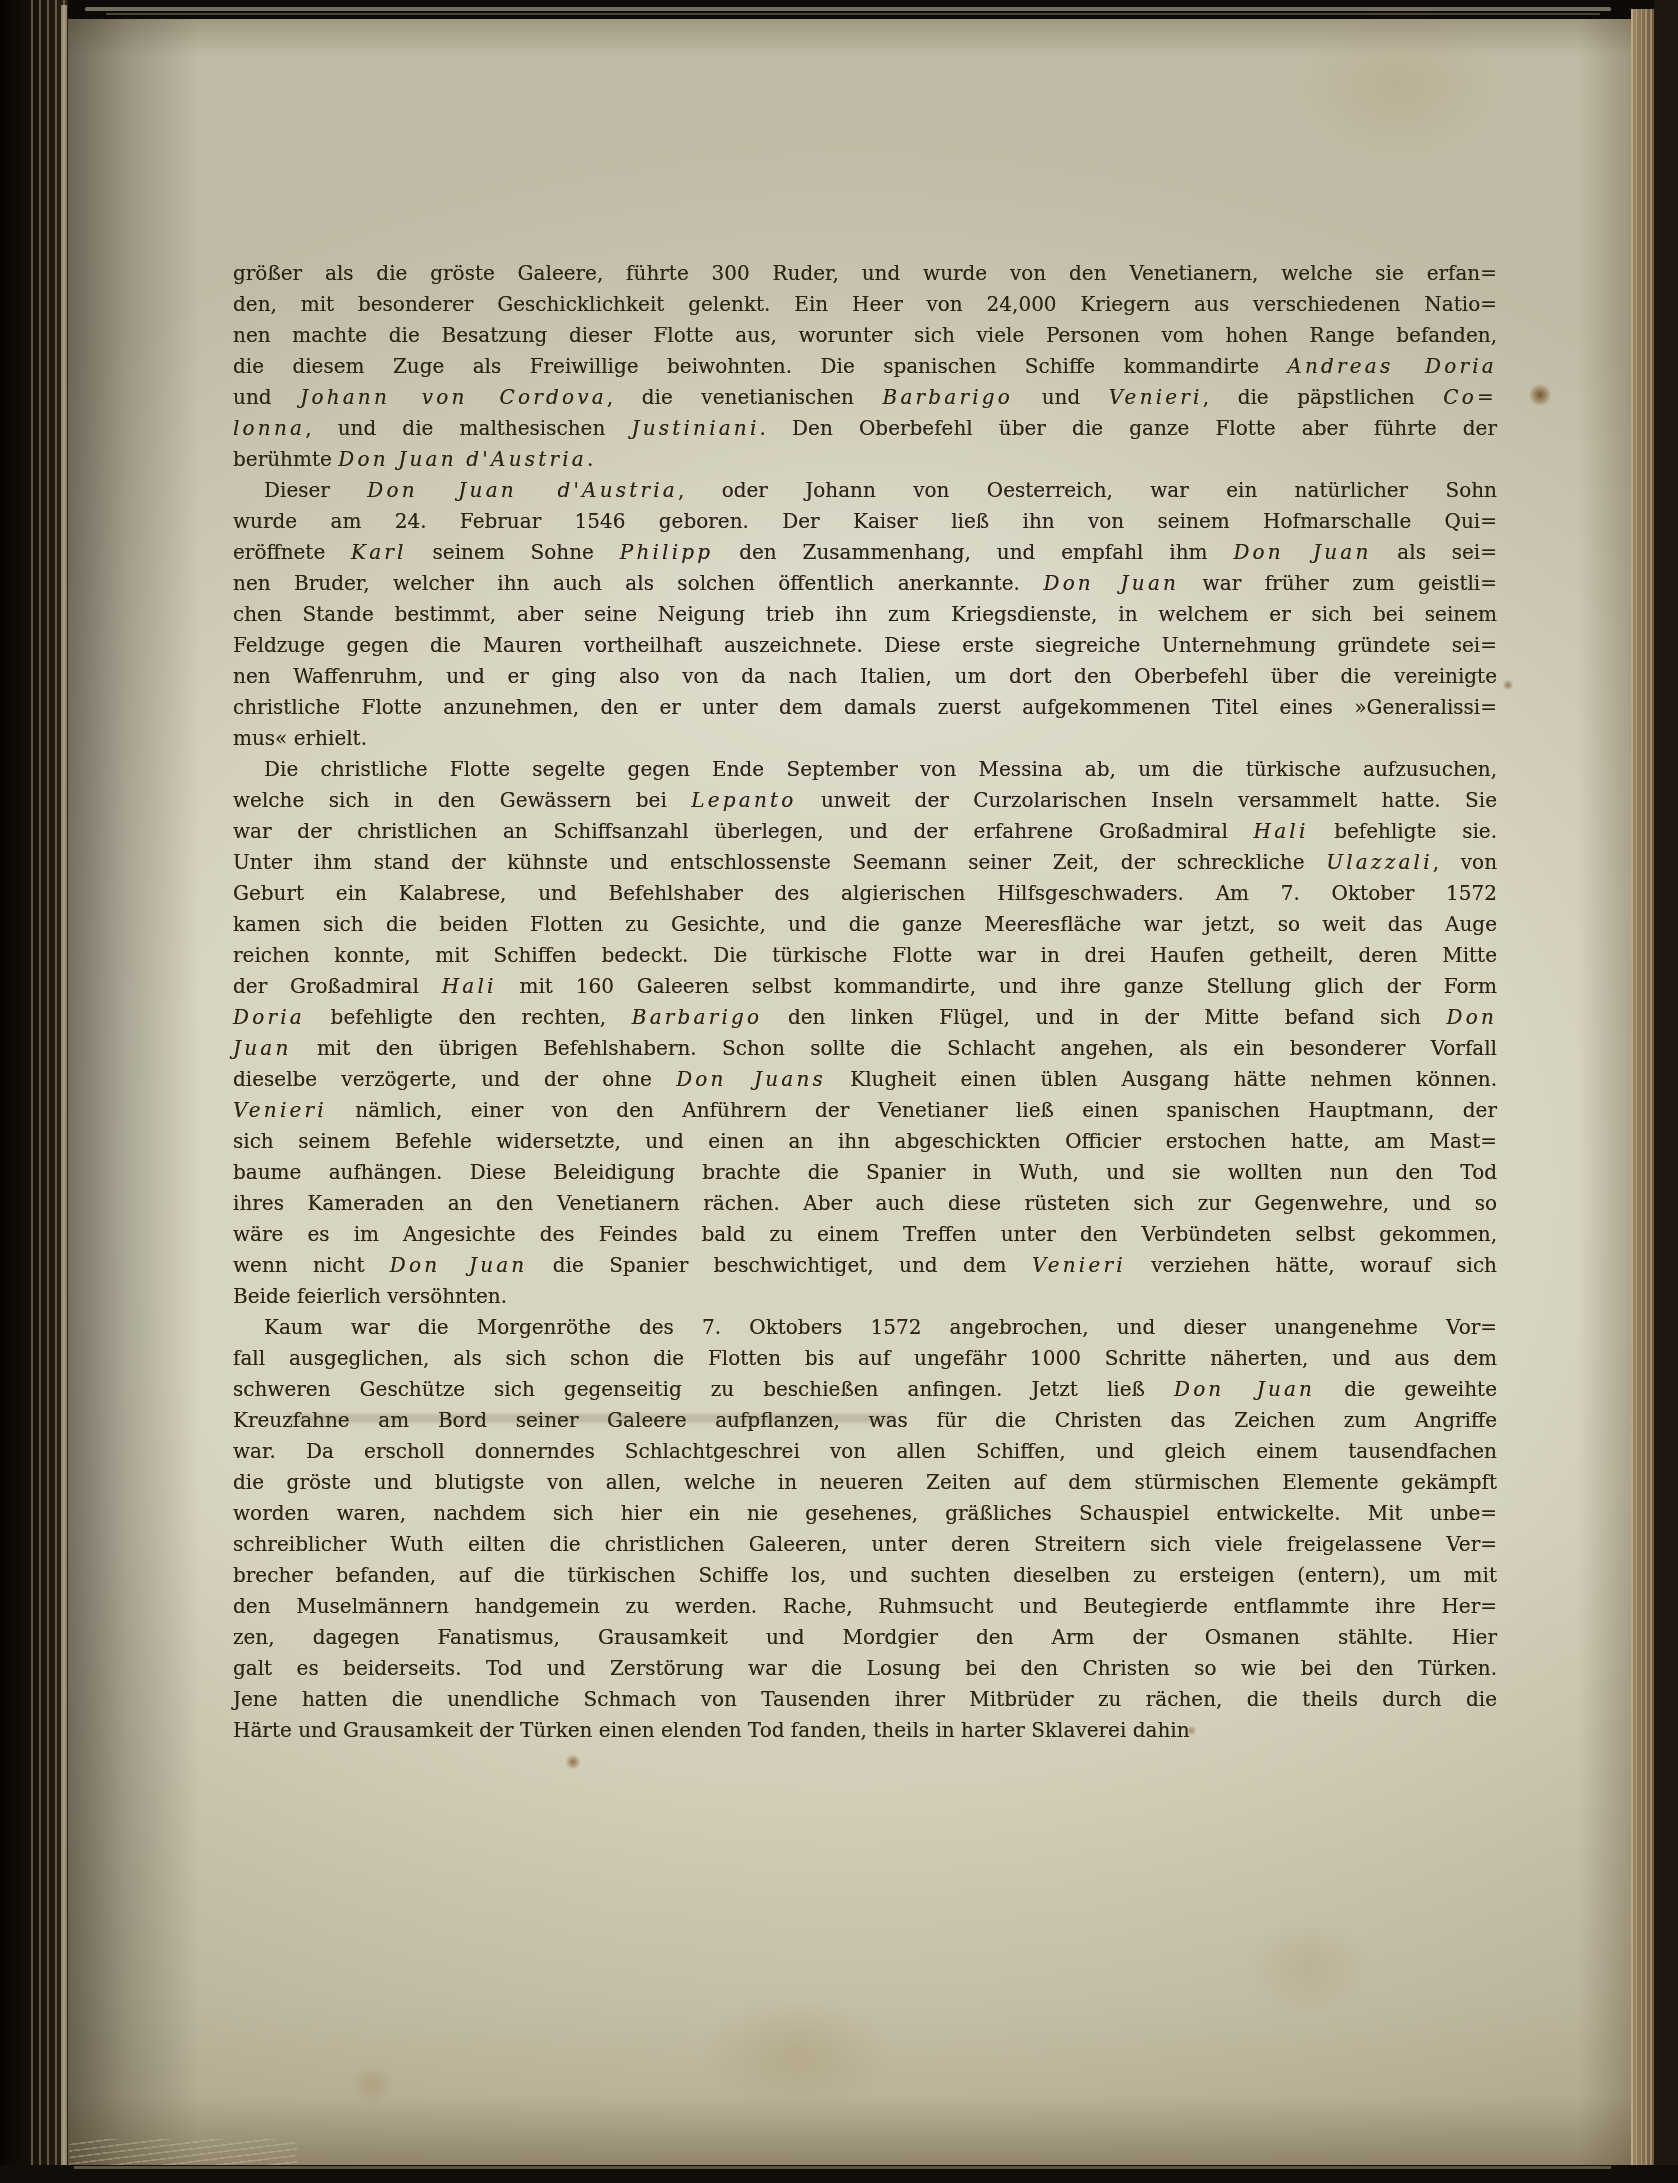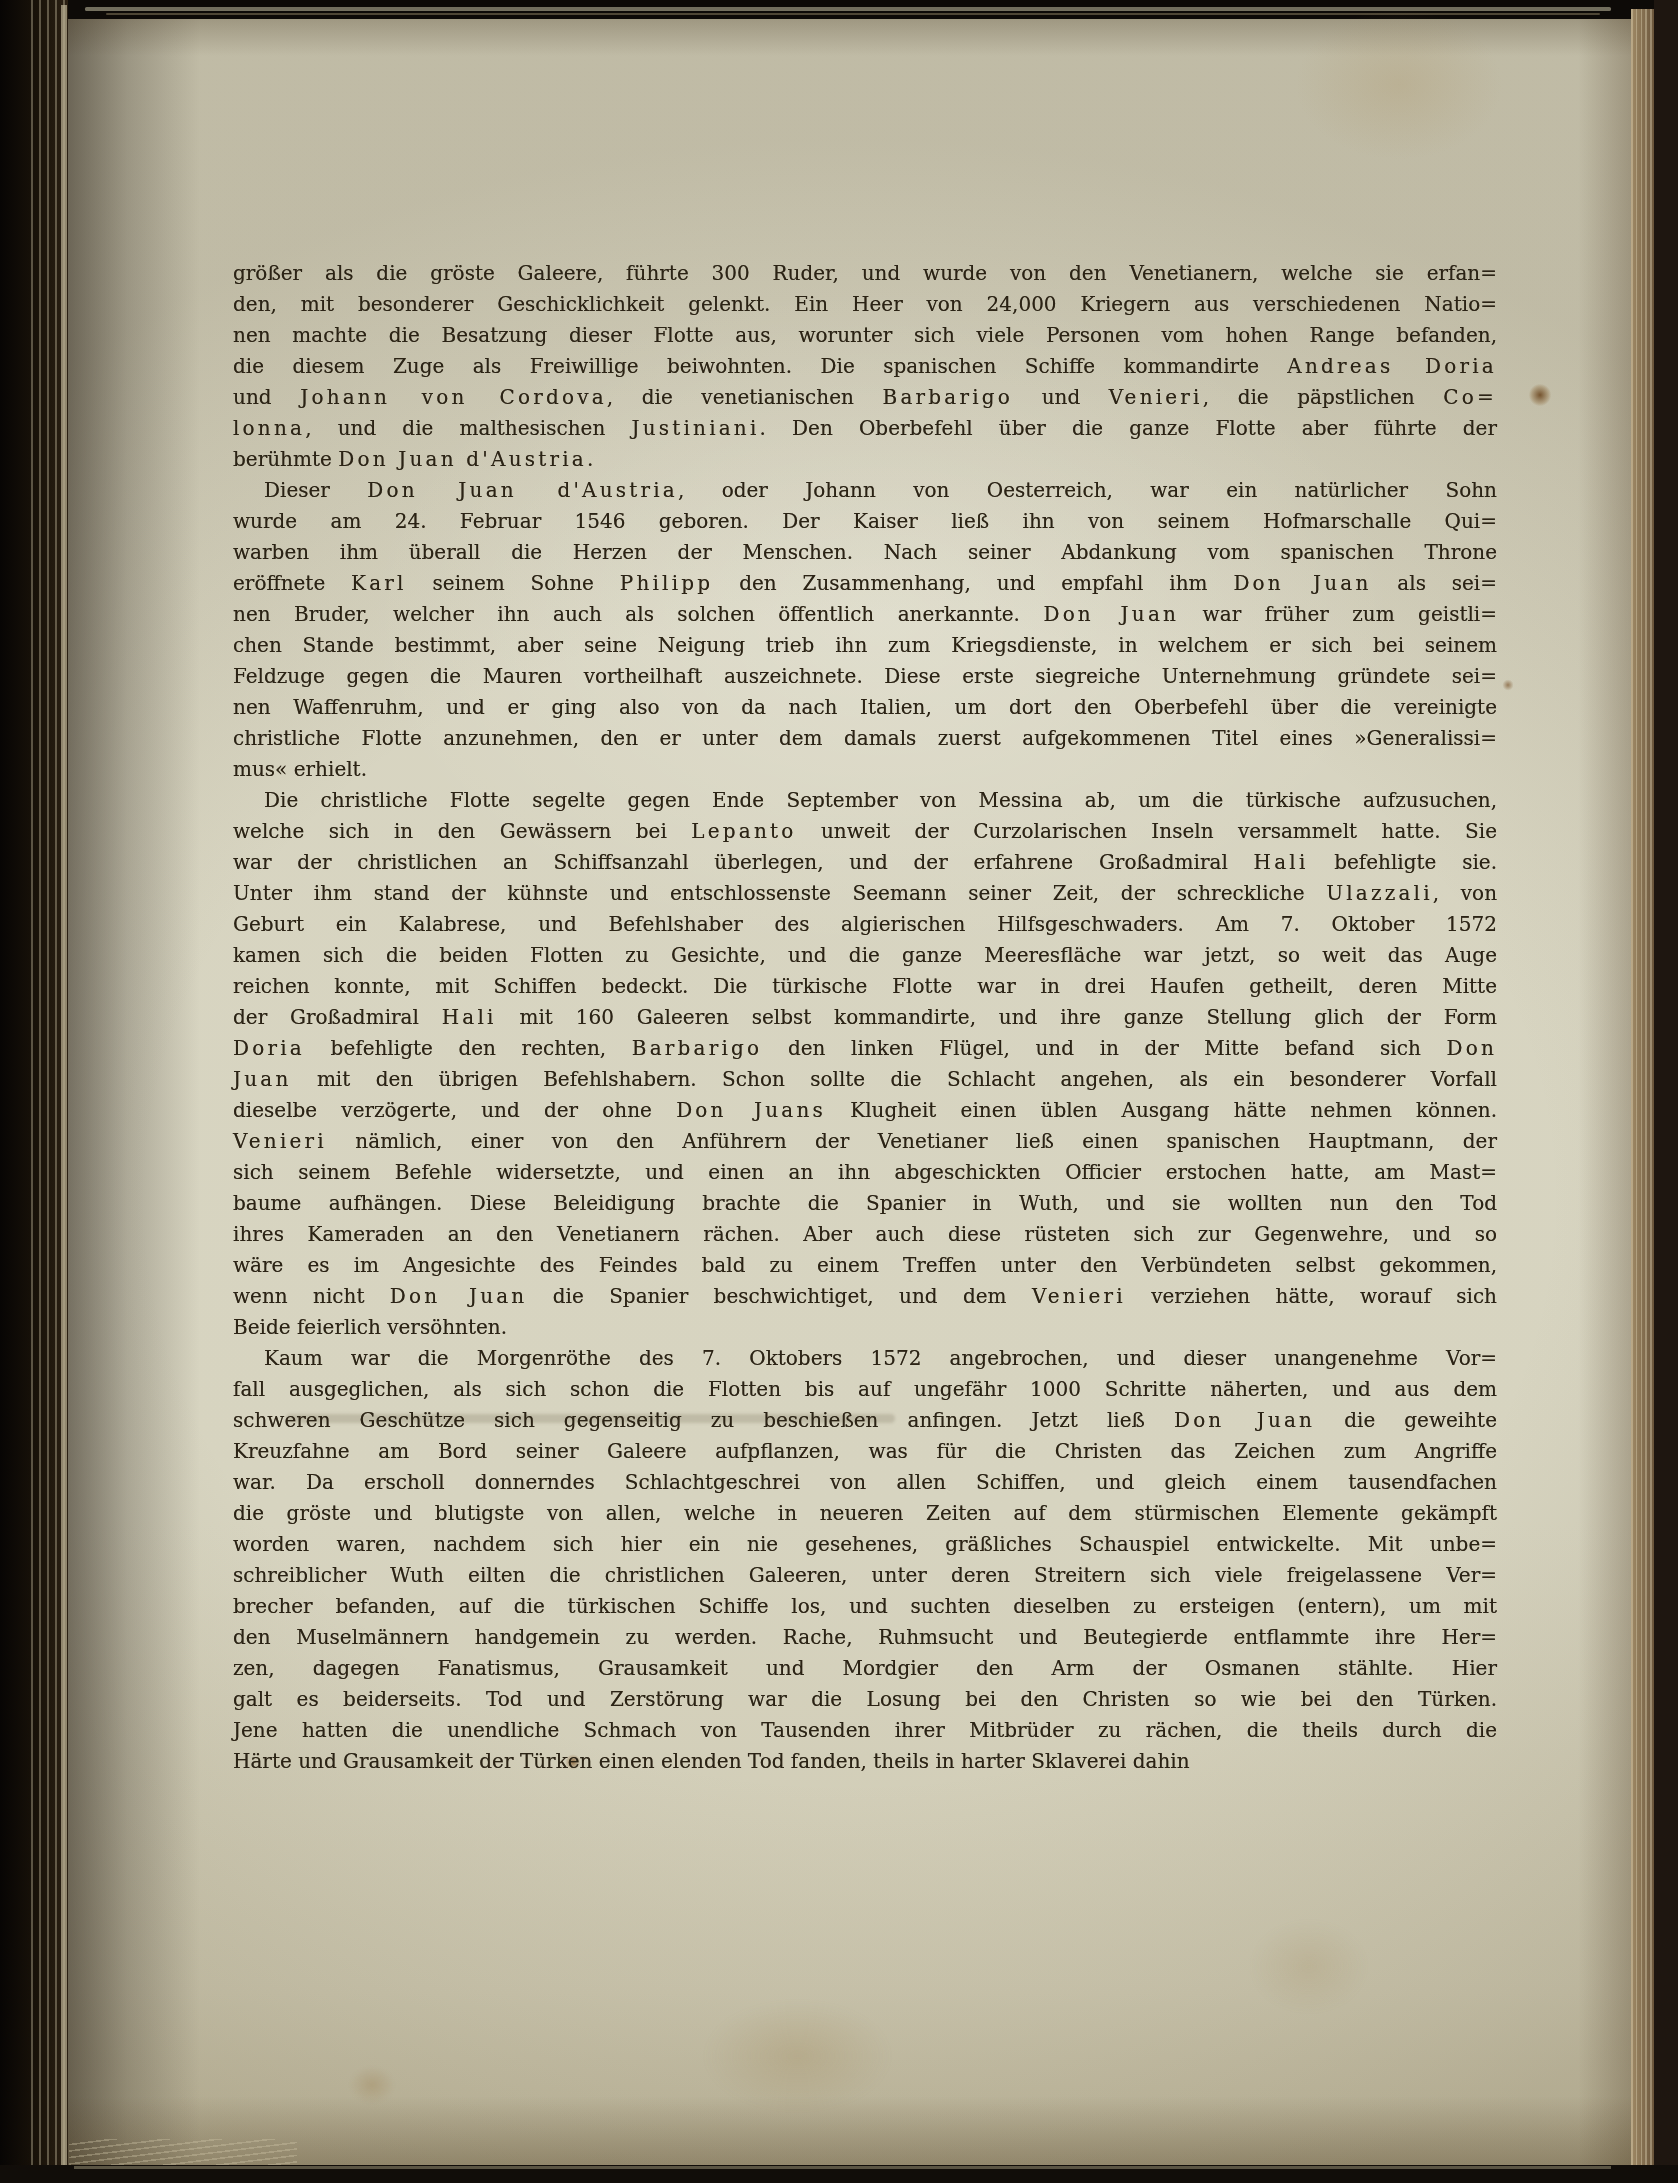--- a/index.html
+++ b/index.html
@@ -54,21 +54,21 @@
   .s9{left:286px;top:1414px;width:609px;height:8.5px;border-radius:4.2px;background:rgba(70,56,32,.16);filter:blur(1.6px);}
   
   .textblock{position:absolute;left:233px;top:258px;width:1264px;color:#2b2315;}
   .para{margin:0;}
   .para.gap{margin-top:0;}
   .line{height:31px;line-height:31px;font-size:20px;
     text-align:justify;text-align-last:justify;white-space:nowrap;
     text-shadow:0 0 0.5px rgba(43,35,21,.55);}
   .line.end{text-align-last:left;}
   .line.indent{padding-left:31px;}
-  .sp{letter-spacing:.16em;}
+  .sp{letter-spacing:.16em;font-style:italic;}
 </style>
 </head>
 <body>
 
 <div class="edge-top">
   <div class="stackline1"></div>
   <div class="stackline2"></div>
 </div>
 <div class="edge-left">
   <div class="pagestack"></div>
@@ -106,21 +106,20 @@
       <div class="line">den, mit besonderer Geschicklichkeit gelenkt. Ein Heer von 24,000 Kriegern aus verschiedenen Natio=</div>
       <div class="line">nen machte die Besatzung dieser Flotte aus, worunter sich viele Personen vom hohen Range befanden,</div>
       <div class="line">die diesem Zuge als Freiwillige beiwohnten. Die spanischen Schiffe kommandirte <span class="sp">Andreas Doria</span></div>
       <div class="line">und <span class="sp">Johann von Cordova</span>, die venetianischen <span class="sp">Barbarigo</span> und <span class="sp">Venieri</span>, die päpstlichen <span class="sp">Co=</span></div>
       <div class="line"><span class="sp">lonna</span>, und die malthesischen <span class="sp">Justiniani</span>. Den Oberbefehl über die ganze Flotte aber führte der</div>
       <div class="line end">berühmte <span class="sp">Don Juan d'Austria</span>.</div>
     </div>
     <div class="para">
       <div class="line indent">Dieser <span class="sp">Don Juan d'Austria</span>, oder Johann von Oesterreich, war ein natürlicher Sohn</div>
       <div class="line">wurde am 24. Februar 1546 geboren. Der Kaiser ließ ihn von seinem Hofmarschalle Qui=</div>
-      <div class="line">warben ihm überall die Herzen der Menschen. Nach seiner Abdankung vom spanischen Throne</div>
       <div class="line">eröffnete <span class="sp">Karl</span> seinem Sohne <span class="sp">Philipp</span> den Zusammenhang, und empfahl ihm <span class="sp">Don Juan</span> als sei=</div>
       <div class="line">nen Bruder, welcher ihn auch als solchen öffentlich anerkannte. <span class="sp">Don Juan</span> war früher zum geistli=</div>
       <div class="line">chen Stande bestimmt, aber seine Neigung trieb ihn zum Kriegsdienste, in welchem er sich bei seinem</div>
       <div class="line">Feldzuge gegen die Mauren vortheilhaft auszeichnete. Diese erste siegreiche Unternehmung gründete sei=</div>
       <div class="line">nen Waffenruhm, und er ging also von da nach Italien, um dort den Oberbefehl über die vereinigte</div>
       <div class="line">christliche Flotte anzunehmen, den er unter dem damals zuerst aufgekommenen Titel eines »Generalissi=</div>
       <div class="line end">mus« erhielt.</div>
     </div>
     <div class="para">
       <div class="line indent">Die christliche Flotte segelte gegen Ende September von Messina ab, um die türkische aufzusuchen,</div>

